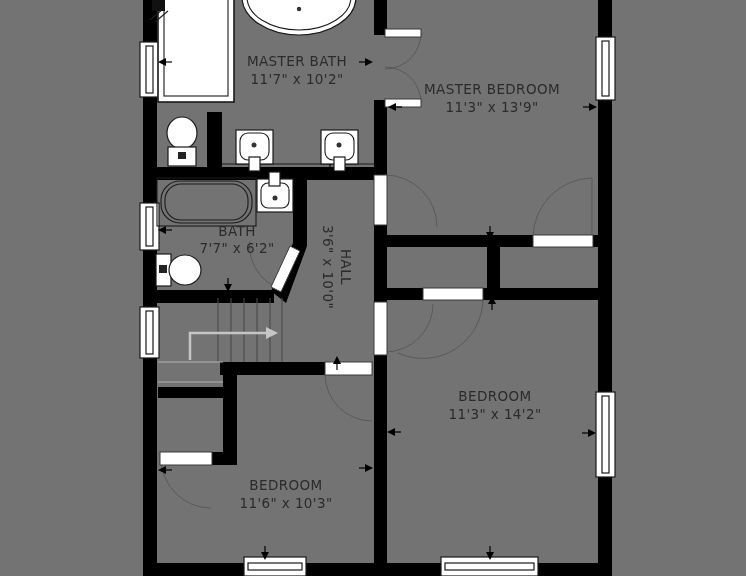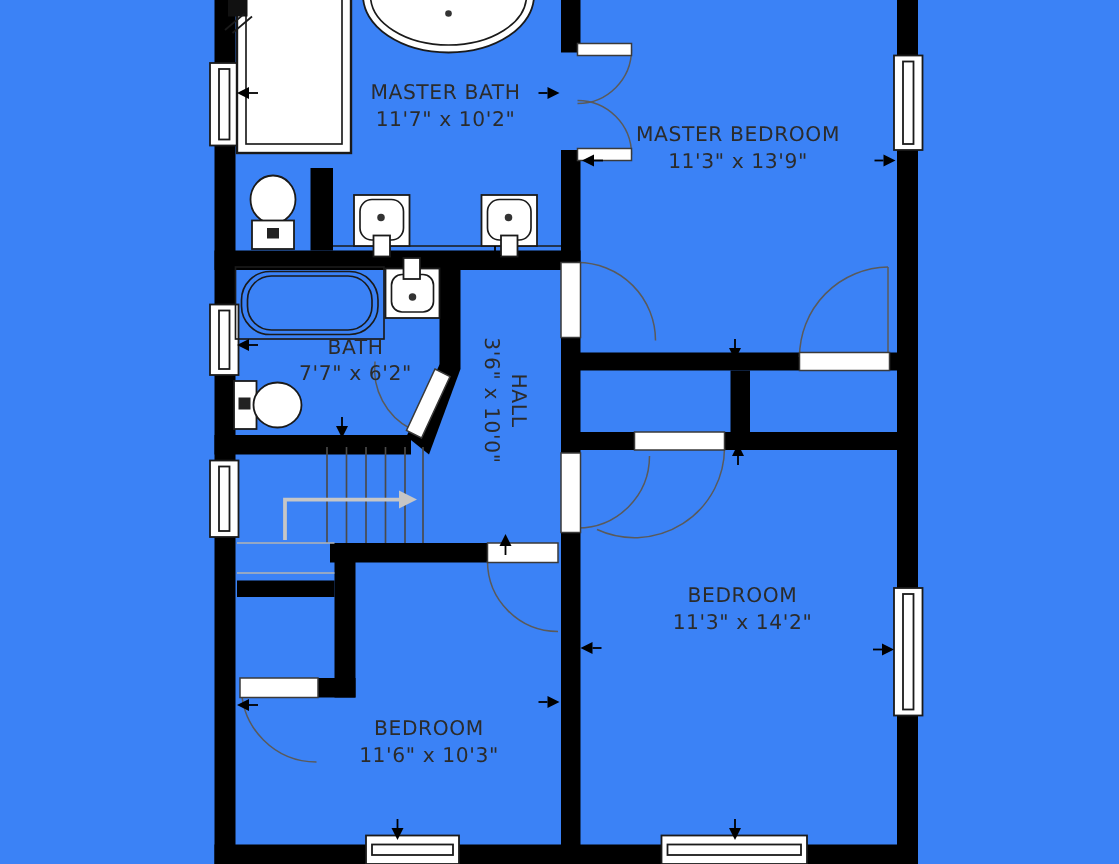--- a/index.html
+++ b/index.html
@@ -1,16 +1,16 @@
 <!DOCTYPE html>
 <html><head>
 <meta charset="utf-8">
 <style>
   html,body{margin:0;padding:0;background:#ffffff;}
-  .stage{position:relative;width:746px;height:576px;background:#3b82f6;overflow:hidden;}
+  .stage{position:relative;width:746px;height:576px;background:#737373;overflow:hidden;}
   svg{display:block;}
   text{font-family:"DejaVu Sans","Liberation Sans",sans-serif;fill:#2b2b2b;font-size:13.5px;letter-spacing:0.4px;}
   .wall{fill:#000000;stroke:none;}
   .thin{fill:none;stroke:#1a1a1a;stroke-width:1.1;}
   .fix{fill:#ffffff;stroke:#1a1a1a;stroke-width:1.2;}
   .leaf{fill:#ffffff;stroke:#3a3a3a;stroke-width:1;}
   .arc{fill:none;stroke:#5a5a5a;stroke-width:1;}
   .tread{stroke:#4a4a4a;stroke-width:1.1;}
   .faint{stroke:#b3b3b3;stroke-width:1;}
   .marker{fill:#000000;}

